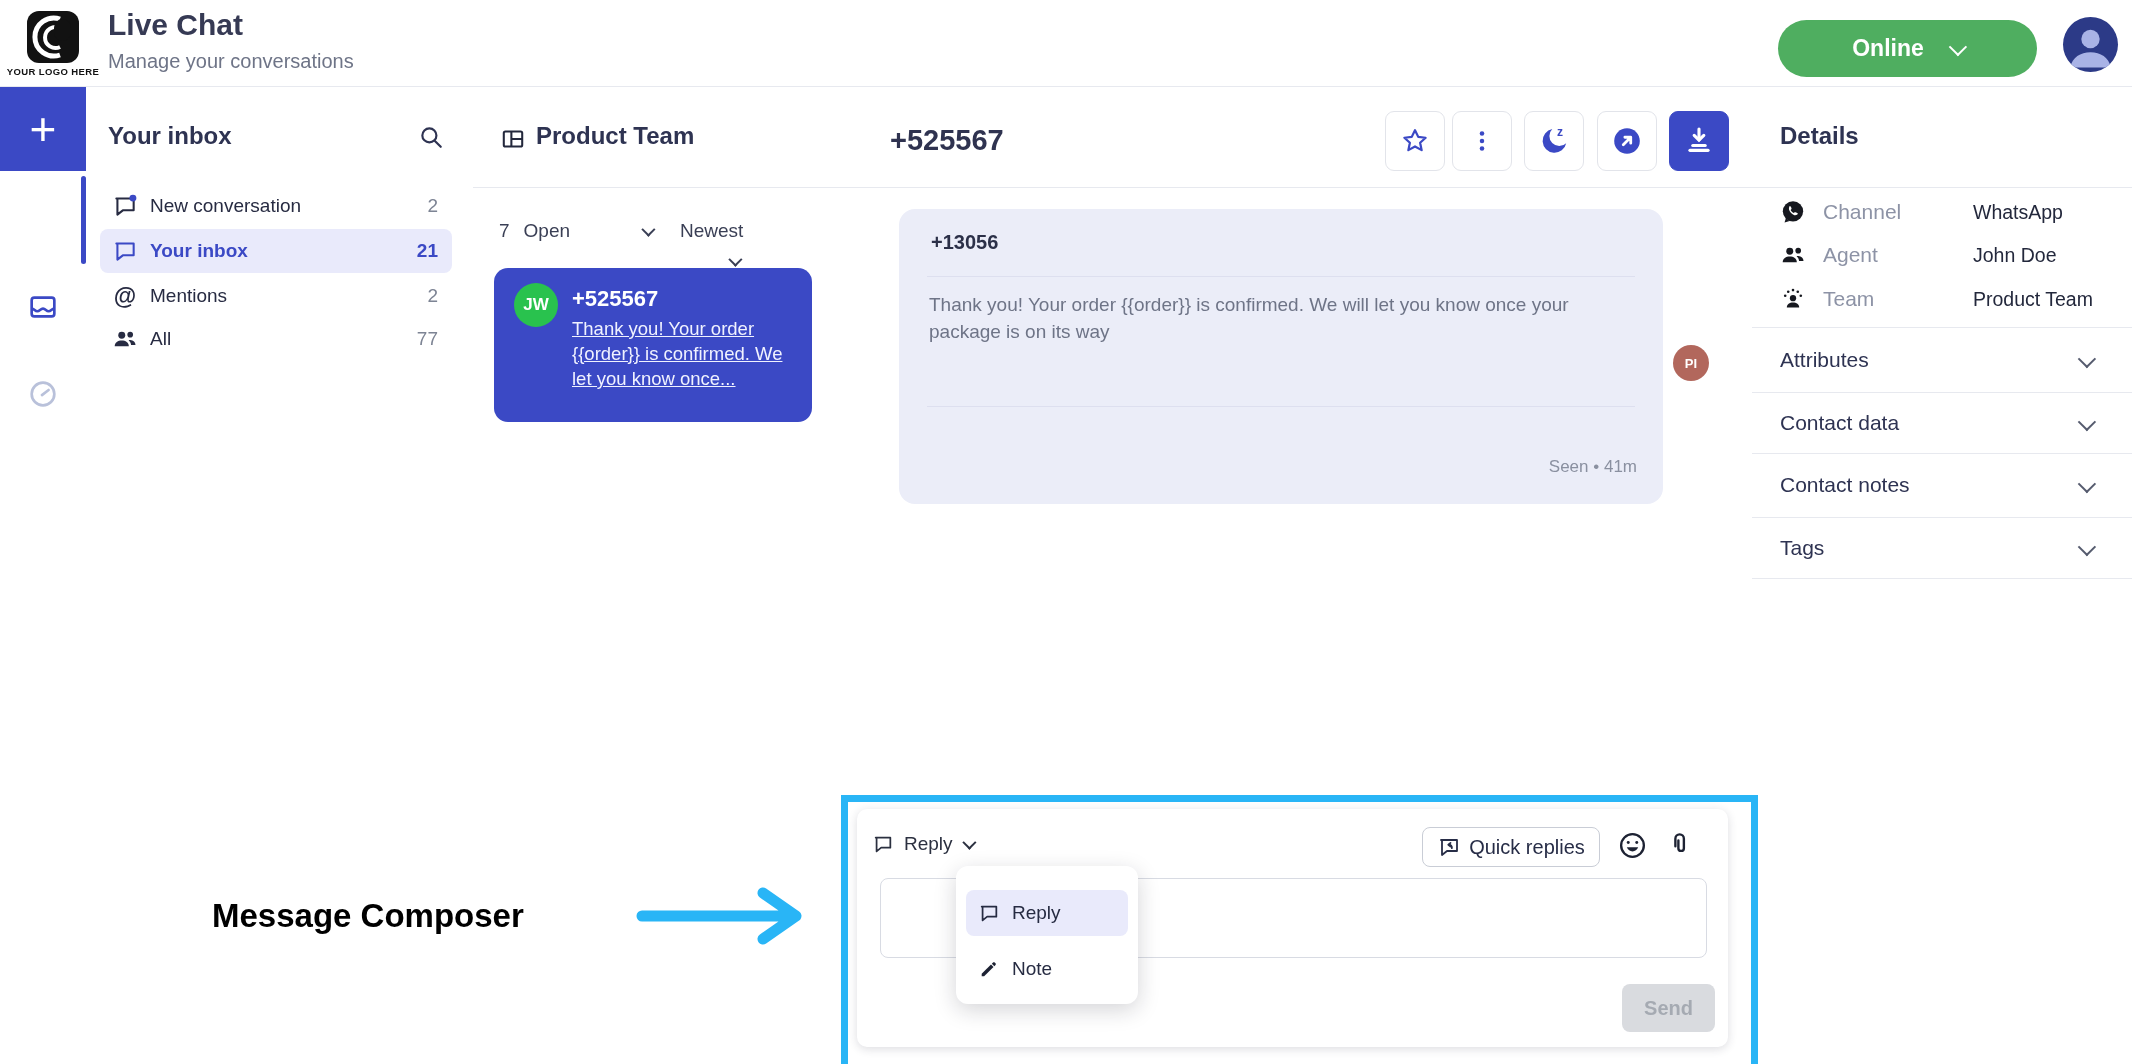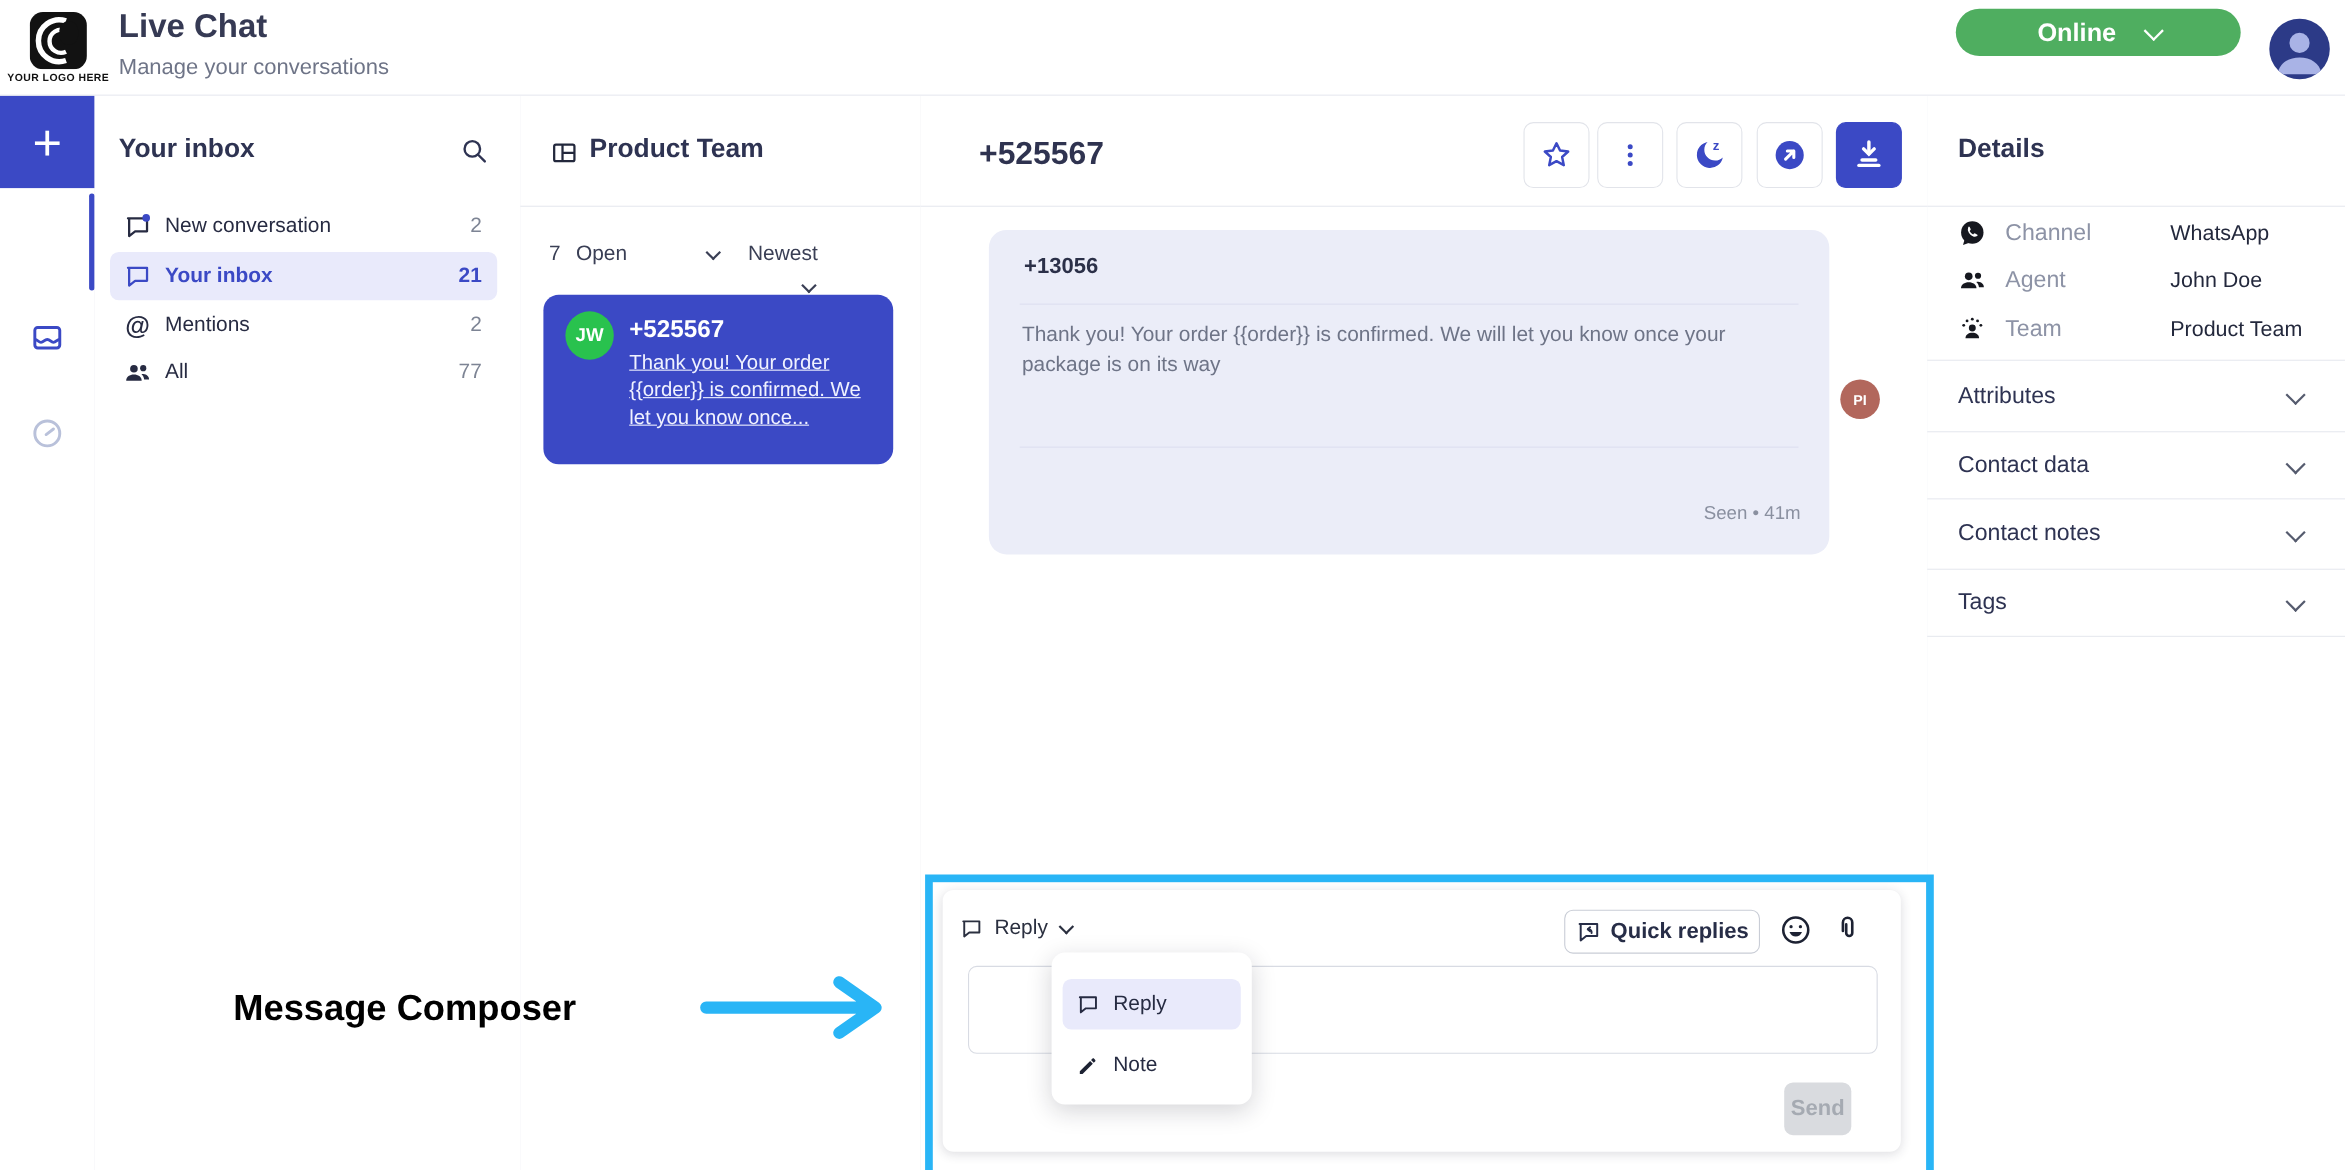--- a/index.html
+++ b/index.html
@@ -6,21 +6,21 @@
   .app{position:relative;width:2132px;height:1064px;background:#fff;overflow:hidden;
        font-family:"Liberation Sans","DejaVu Sans",sans-serif;color:#23283c;}
   .abs{position:absolute;}
   .panel{position:absolute;top:86px;bottom:0;background:#fff;}
   .hline{position:absolute;height:1px;background:#e7e9ef;}
   
   .header{position:absolute;left:0;top:0;right:0;height:86px;background:#fff;border-bottom:1px solid #e7e9ef;z-index:6;}
   .app-title{font-size:30px;font-weight:700;color:#363a54;}
   .app-subtitle{font-size:20px;color:#6e7487;}
   .logo-caption{font-size:9.5px;font-weight:700;letter-spacing:.4px;color:#111;white-space:nowrap;}
-  .online-btn{position:absolute;left:1778px;top:8px;width:259px;height:43px;border-radius:30px;
+  .online-btn{position:absolute;left:1778px;top:20px;width:259px;height:57px;border-radius:30px;
       background:#4fae60;display:flex;align-items:center;justify-content:center;gap:26px;cursor:pointer;}
   .online-label{color:#fff;font-size:23px;font-weight:700;}
   .chev{display:inline-block;width:11px;height:11px;border-right:2.4px solid currentColor;border-bottom:2.4px solid currentColor;transform:rotate(45deg) translateY(-2px);}
   .chev.sm{width:8px;height:8px;border-width:2px;}
   .hdr-avatar{position:absolute;left:2063px;top:17px;width:55px;height:55px;border-radius:50%;background:#2c3a87;overflow:hidden;cursor:pointer;}
   
   .rail{left:0;width:86px;border-right:1px solid #e7e9ef;}
   .rail-add{position:absolute;left:0;top:0;width:86px;height:85px;background:#3b49c5;color:#fff;
       display:flex;align-items:center;justify-content:center;font-size:46px;font-weight:400;cursor:pointer;}
   .rail-ic{position:absolute;left:27px;width:32px;height:32px;cursor:pointer;}
@@ -56,24 +56,24 @@
   .bub-status{position:absolute;right:26px;top:248px;font-size:17px;color:#8a90a0;}
   .msg-avatar{position:absolute;left:836px;top:259px;width:36px;height:36px;border-radius:50%;background:#b2675c;
       display:flex;align-items:center;justify-content:center;font-size:13px;font-weight:700;color:#fff;}
   
   .composer-hl{position:absolute;left:841px;top:795px;width:903px;height:264px;border:7px solid #29b5f6;z-index:18;}
   .composer-card{position:absolute;left:857px;top:809px;width:871px;height:238px;background:#fff;border-radius:10px;
       box-shadow:0 2px 10px rgba(40,40,60,.16);z-index:20;}
   .mode-btn{position:absolute;left:15px;top:17px;height:36px;display:flex;align-items:center;gap:10px;cursor:pointer;color:#2b3040;font-size:19px;}
   .qr-btn{position:absolute;left:565px;top:18px;width:176px;height:38px;border:1.5px solid #c9cdd6;border-radius:8px;
       display:flex;align-items:center;justify-content:center;gap:8px;cursor:pointer;background:#fff;}
-  .qr-label{font-size:20px;font-weight:700;color:#272d47;}
+  .qr-label{font-size:20px;font-weight:400;color:#272d47;}
   .icon-btn{position:absolute;top:19px;width:34px;height:34px;cursor:pointer;display:flex;align-items:center;justify-content:center;}
   .composer-input{position:absolute;left:23px;top:69px;width:825px;height:78px;border:1.5px solid #d8dbe3;border-radius:8px;cursor:text;}
-  .send-btn{position:absolute;left:765px;top:175px;width:61px;height:48px;border-radius:8px;background:#d9dbdf;
+  .send-btn{position:absolute;left:765px;top:175px;width:93px;height:48px;border-radius:8px;background:#d9dbdf;
       color:#a5aab2;font-size:20px;font-weight:700;display:flex;align-items:center;justify-content:center;cursor:pointer;}
   .menu{position:absolute;left:956px;top:866px;width:182px;height:138px;background:#fff;border-radius:12px;
       box-shadow:0 6px 22px rgba(20,20,40,.18);z-index:30;}
   .menu-item{position:absolute;left:10px;width:162px;height:46px;border-radius:8px;display:flex;align-items:center;gap:12px;
       padding-left:12px;box-sizing:border-box;font-size:19px;color:#262b42;cursor:pointer;}
   .menu-item.hl{background:#e9eafb;}
   
   .anno-label{position:absolute;left:212px;top:897px;font-size:33px;font-weight:700;color:#000;z-index:25;}
   
   .detailsp{left:1752px;right:0;}

